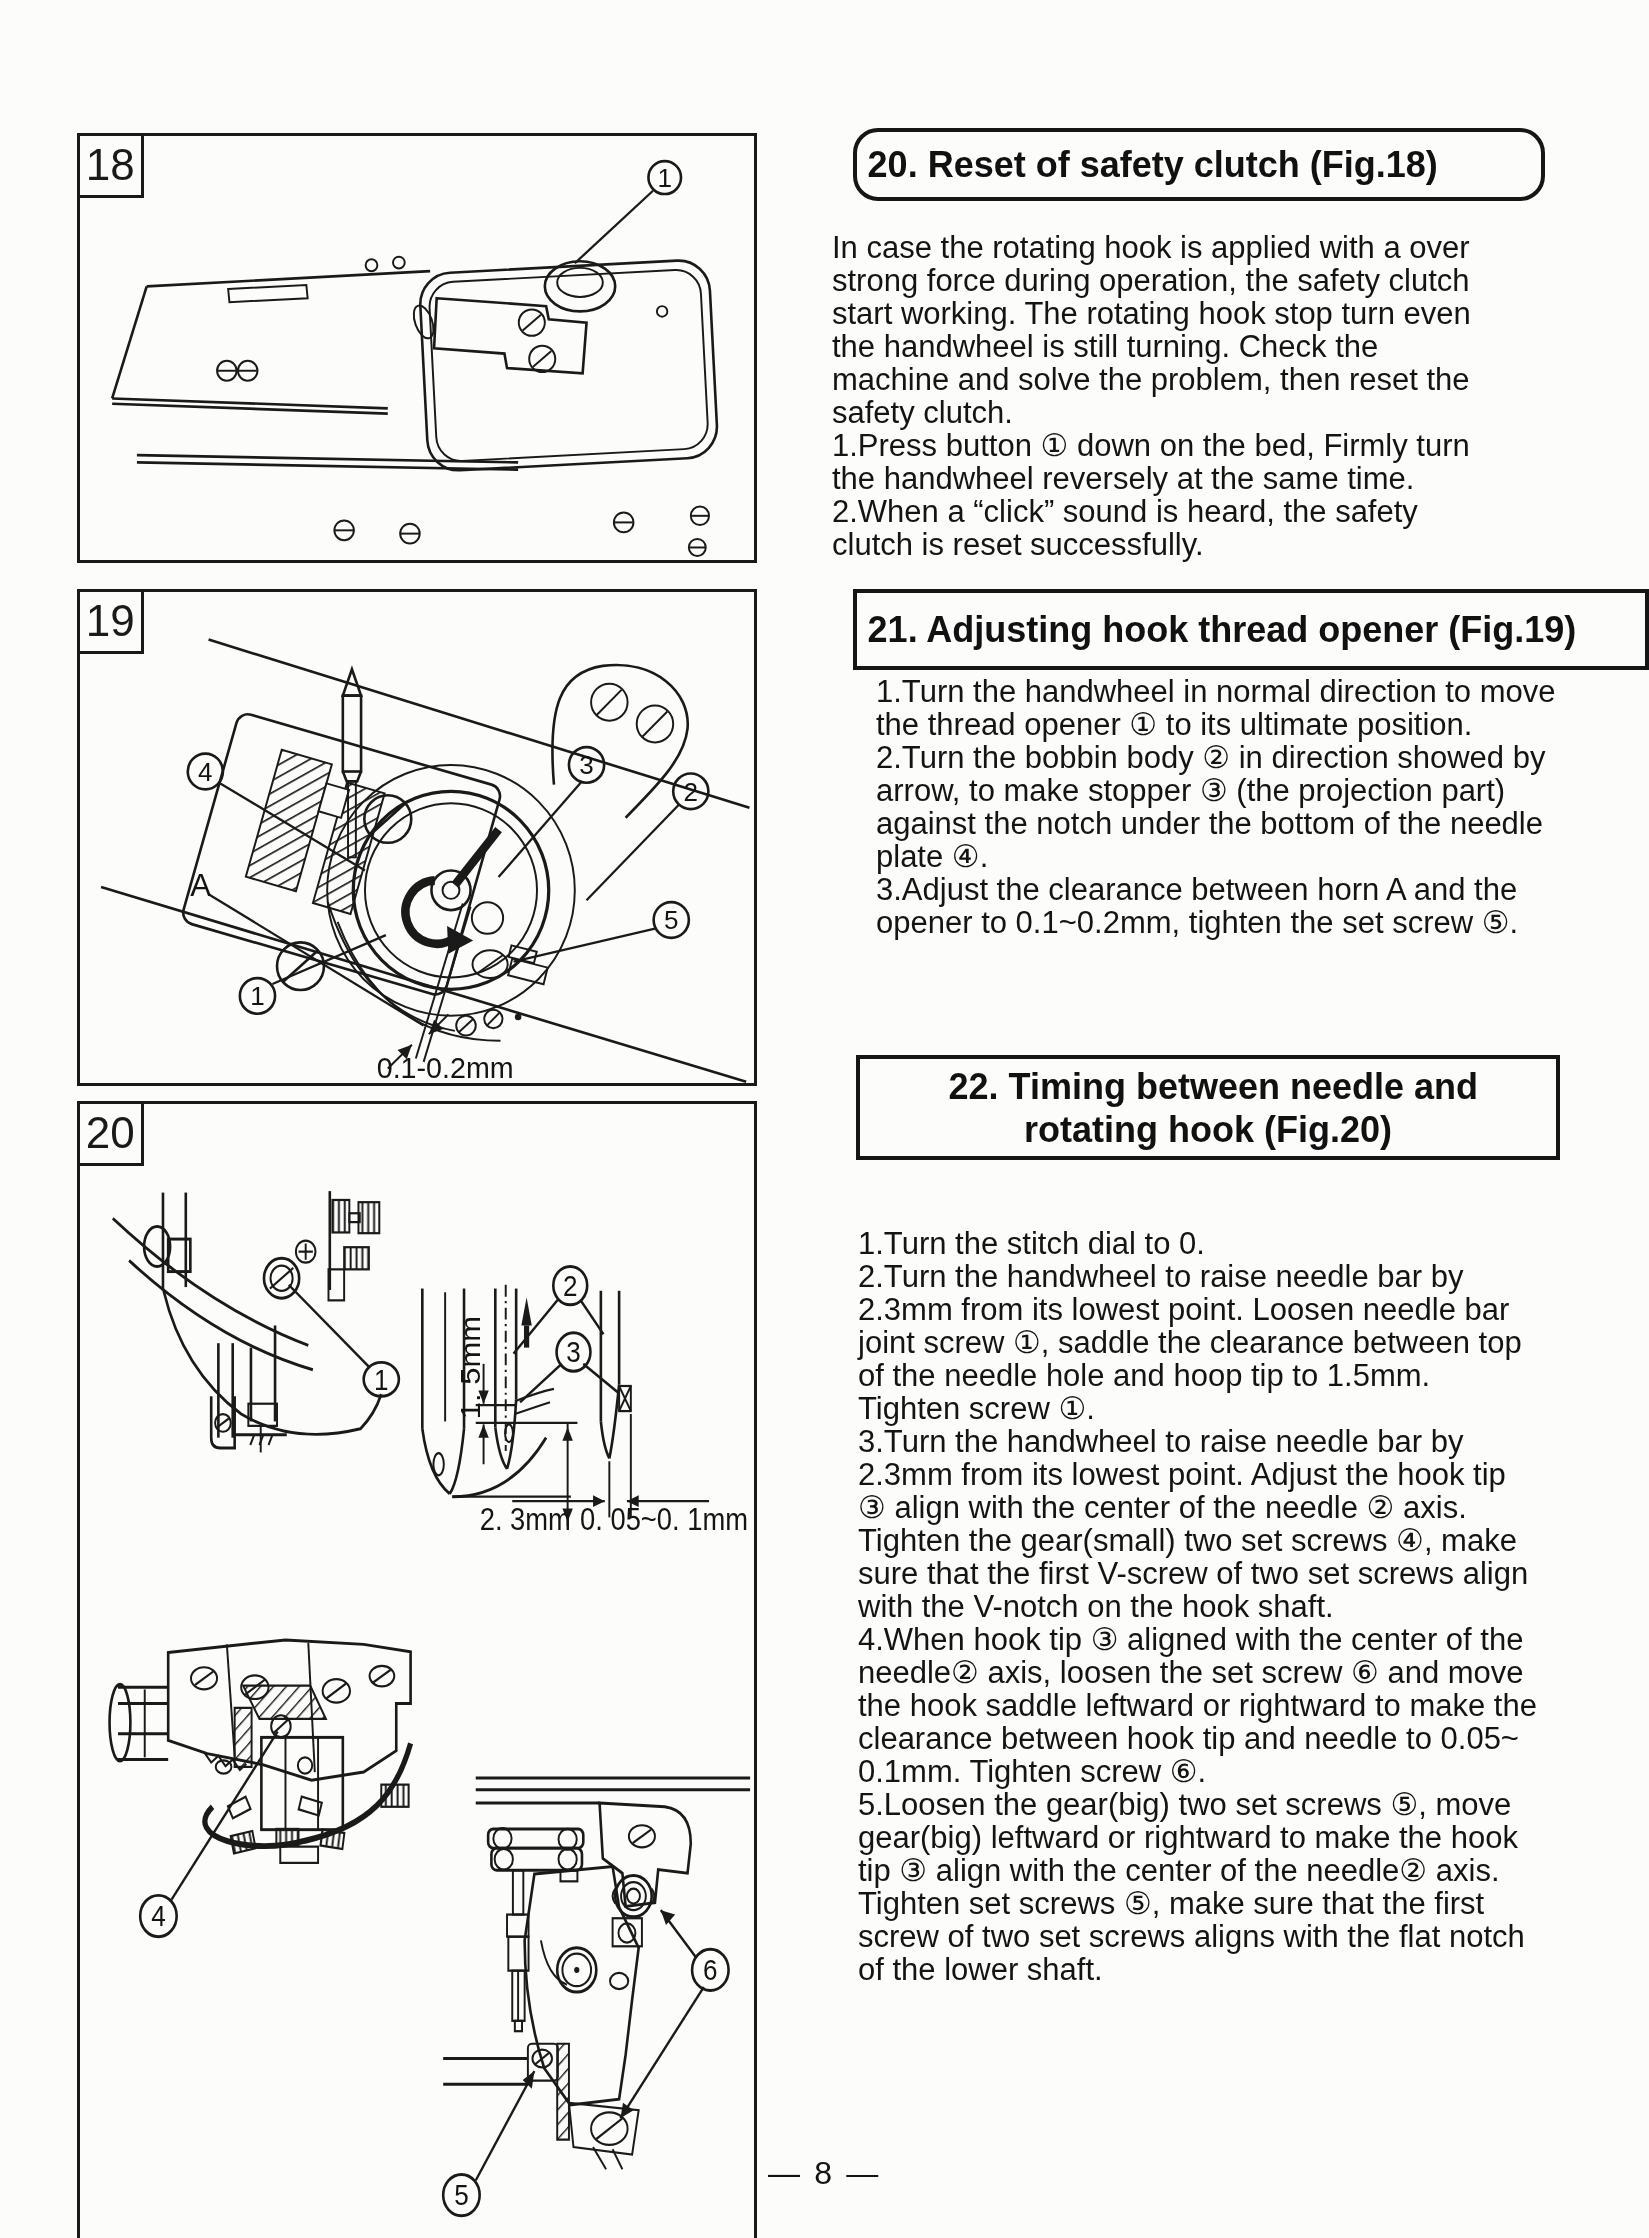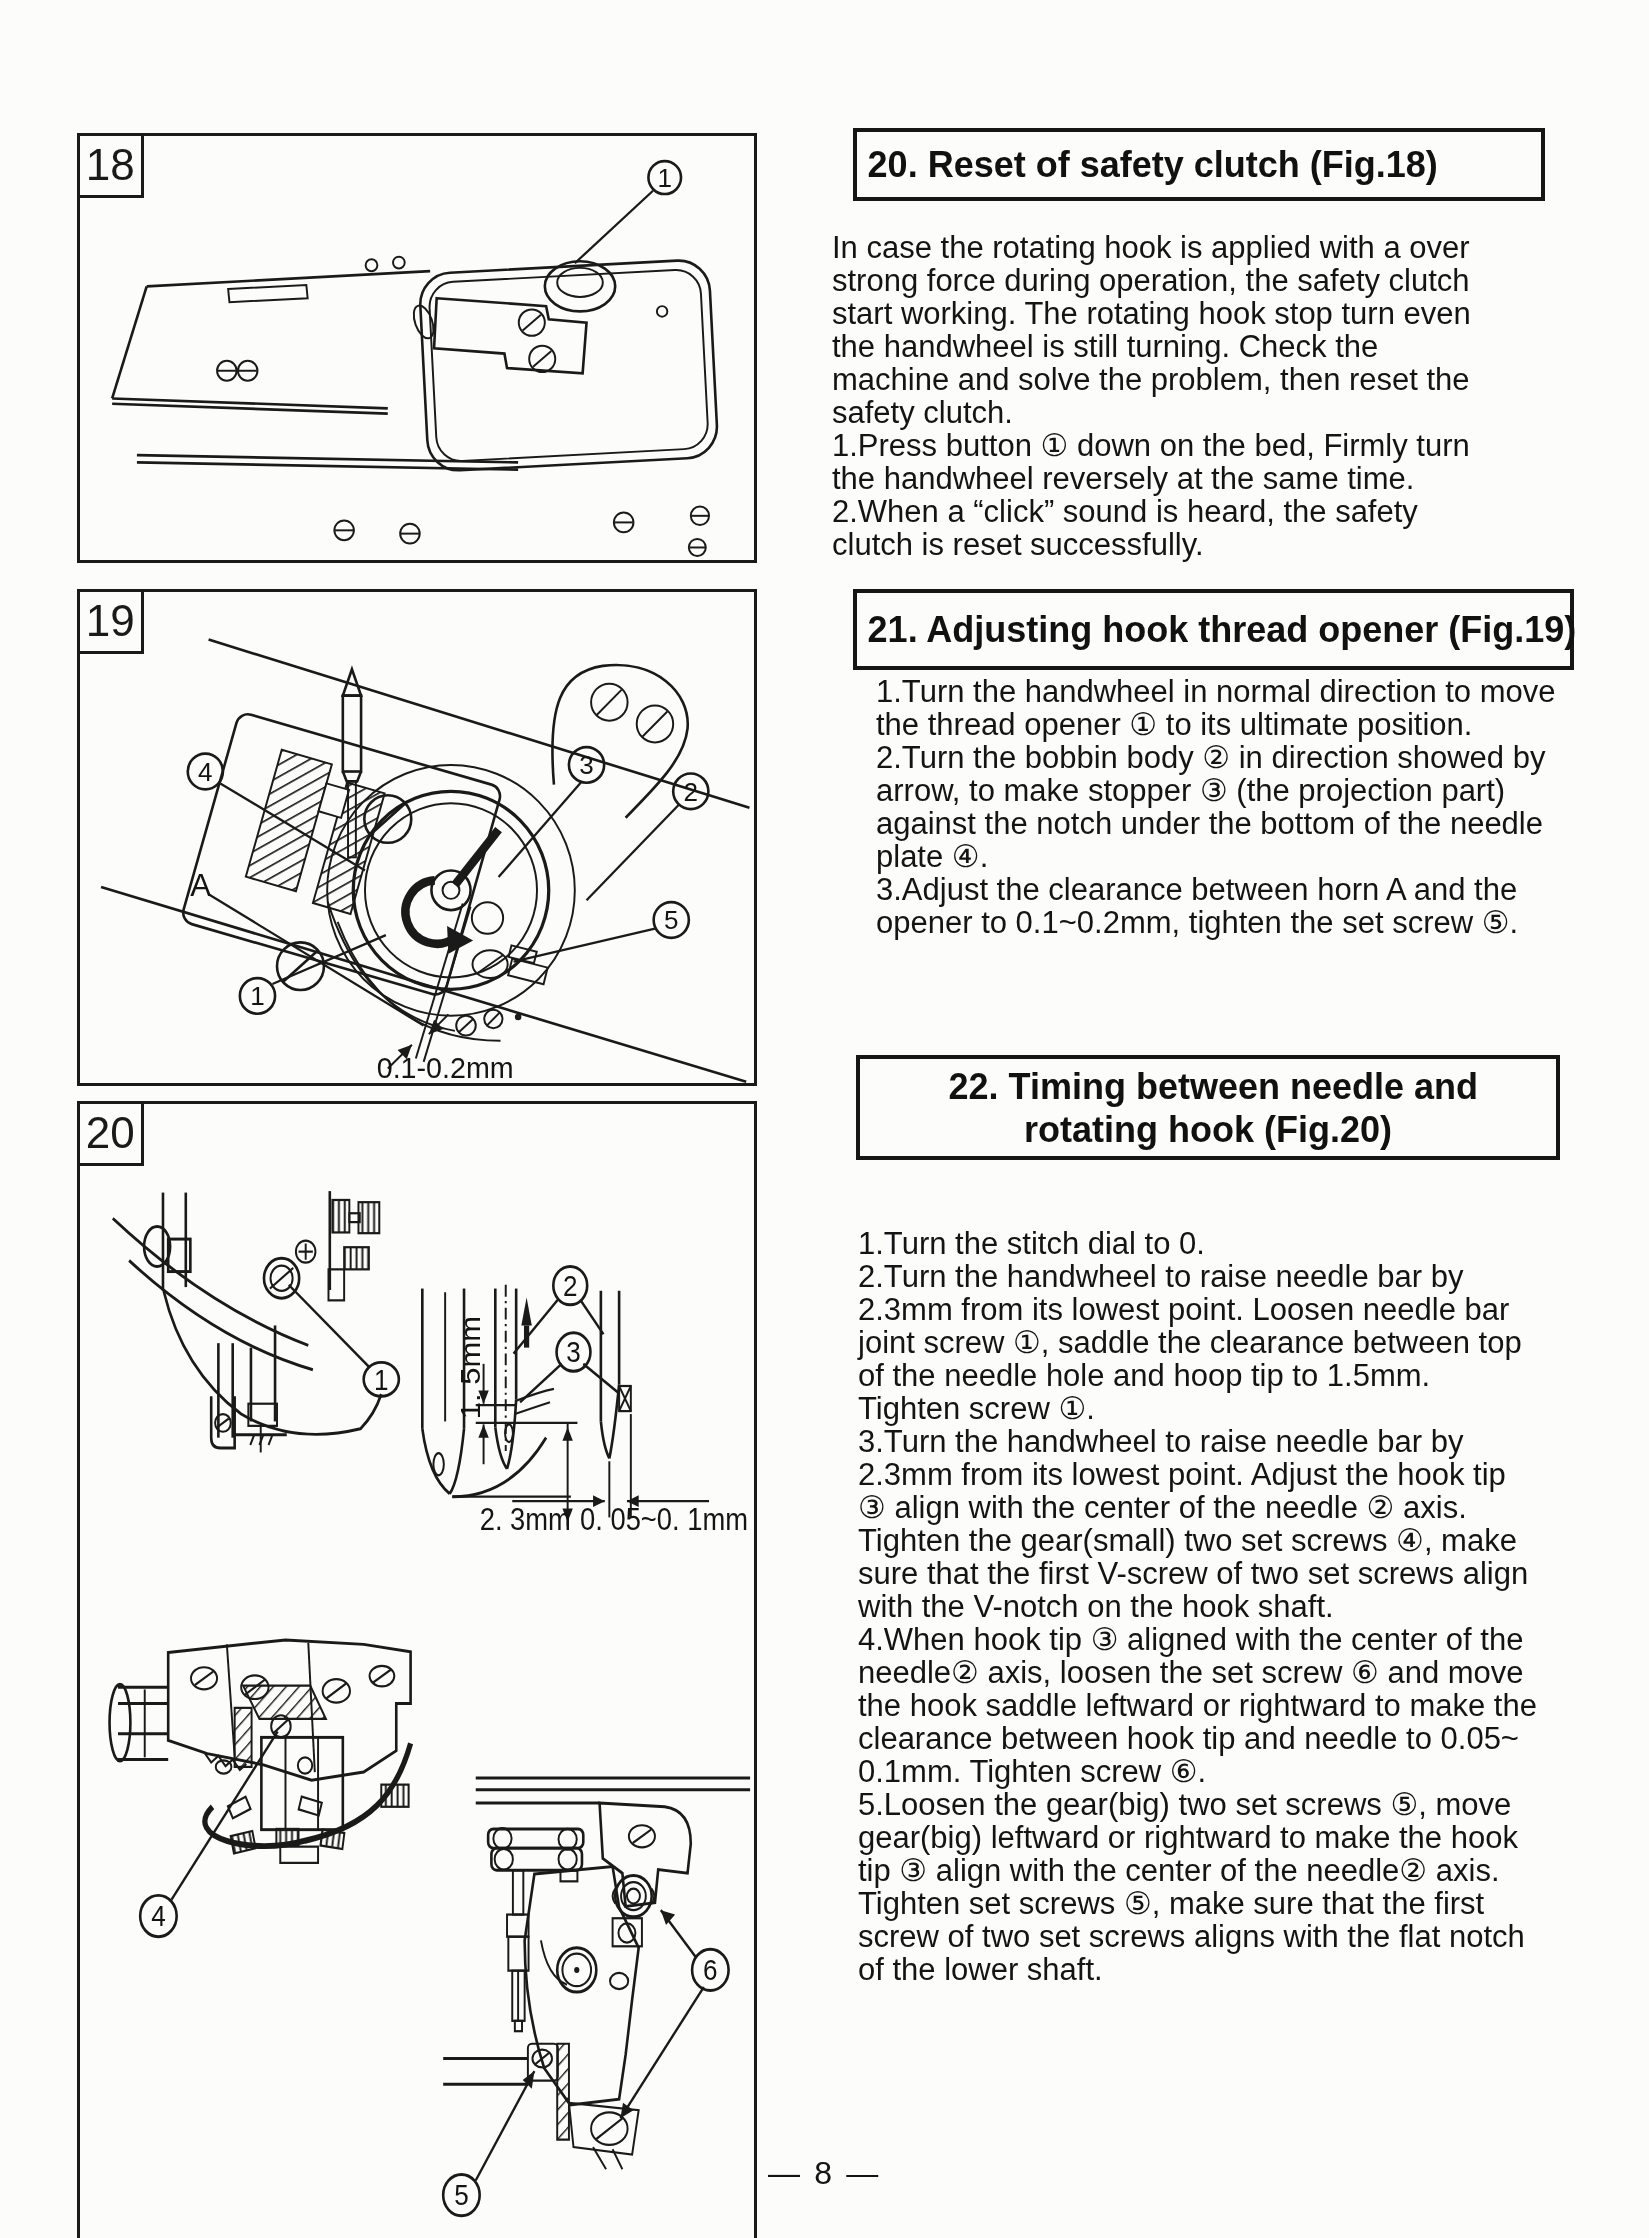--- a/index.html
+++ b/index.html
@@ -413,37 +413,37 @@
           <path d="M682,1310 L664,1322 L678,1334 Z" fill="#1a1a1a" stroke="none"></path>
           <g>
             <circle cx="570" cy="1478" r="28"></circle>
             <text x="570" y="1478" dy=".35em" text-anchor="middle" font-size="40" stroke="none">5</text>
           </g>
         </g>
       </g>
     </svg>
   </div>
 
-  <div class="hbox" style="left:853px;top:128px;width:692px;height:73px;">
+  <div class="hbox" style="left:853px;top:128px;width:692px;height:73px;border-radius:25px;">
     <div class="hl">20. Reset of safety clutch (Fig.18)</div>
   </div>
   <div class="body" style="left:832px;top:231px;">
     <div class="ln">In case the rotating hook is applied with a over</div>
     <div class="ln">strong force during operation, the safety clutch</div>
     <div class="ln">start working. The rotating hook stop turn even</div>
     <div class="ln">the handwheel is still turning. Check the</div>
     <div class="ln">machine and solve the problem, then reset the</div>
     <div class="ln">safety clutch.</div>
     <div class="ln">1.Press button ① down on the bed, Firmly turn</div>
     <div class="ln">the handwheel reversely at the same time.</div>
     <div class="ln">2.When a “click” sound is heard, the safety</div>
     <div class="ln">clutch is reset successfully.</div>
   </div>
 
-  <div class="hbox" style="left:853px;top:589px;width:721px;height:81px;">
+  <div class="hbox" style="left:853px;top:589px;width:796px;height:81px;">
     <div class="hl">21. Adjusting hook thread opener (Fig.19)</div>
   </div>
   <div class="body" style="left:876px;top:675px;">
     <div class="ln">1.Turn the handwheel in normal direction to move</div>
     <div class="ln">the thread opener ① to its ultimate position.</div>
     <div class="ln">2.Turn the bobbin body ② in direction showed by</div>
     <div class="ln">arrow, to make stopper ③ (the projection part)</div>
     <div class="ln">against the notch under the bottom of the needle</div>
     <div class="ln">plate ④.</div>
     <div class="ln">3.Adjust the clearance between horn A and the</div>

